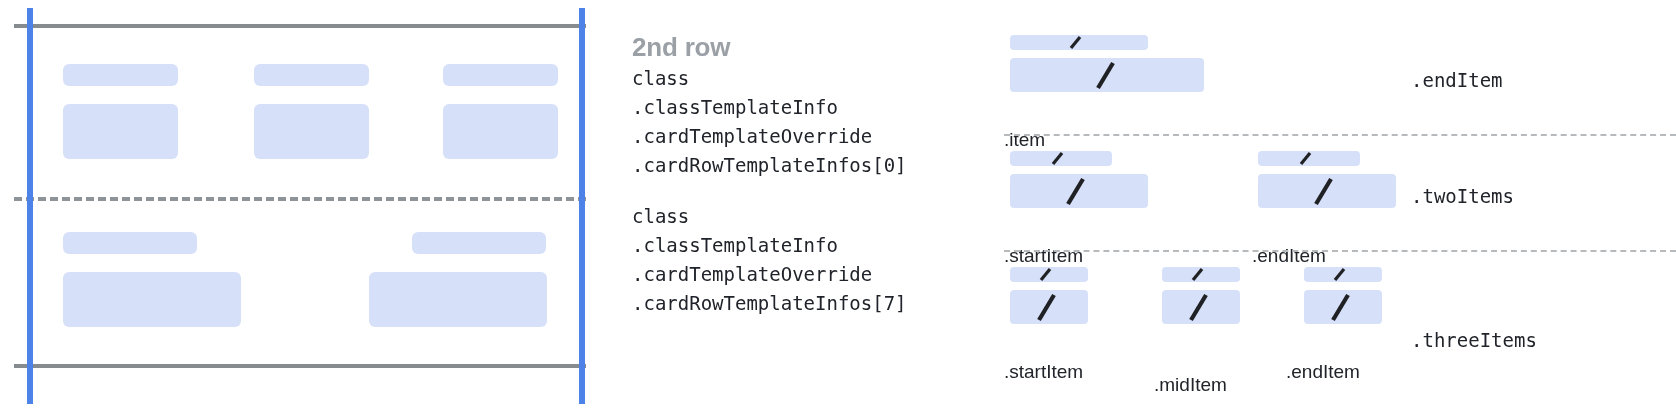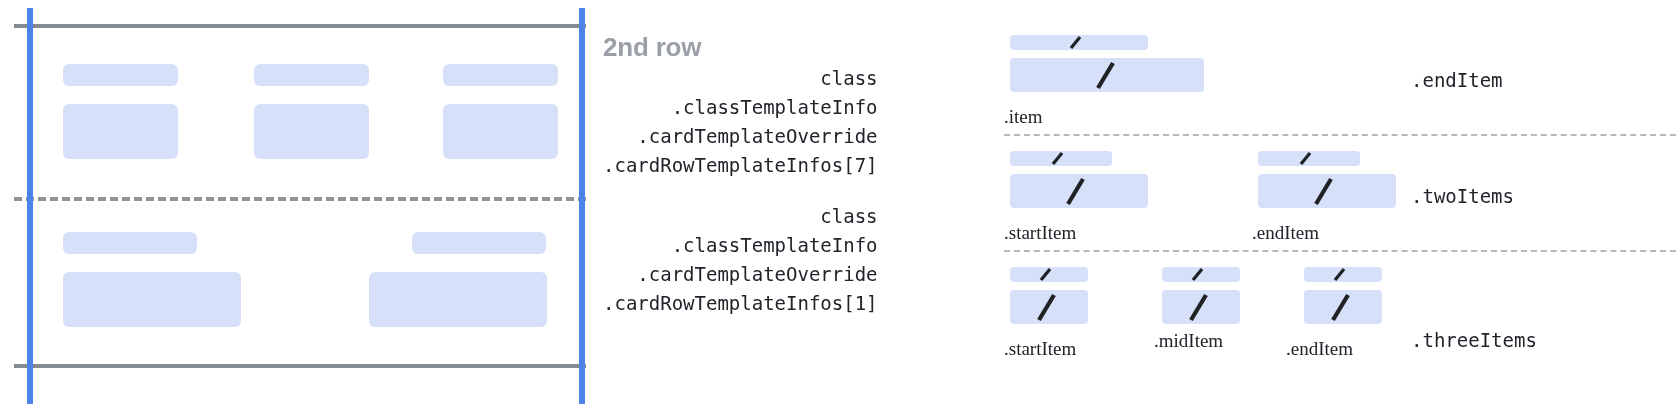--- a/index.html
+++ b/index.html
@@ -44,67 +44,67 @@
     background: #d6e0f9;
     border-radius: 6px;
   }
 
   
   #left-diagram { position: absolute; left: 0; top: 0; width: 600px; height: 412px; }
 
   
   #mid-col {
     position: absolute;
-    left: 603px;
+    left: 632px;
     top: 0;
     width: 360px;
     height: 412px;
   }
   .row-group { position: absolute; left: 0; }
   .row-title {
     font-family: "Liberation Sans", sans-serif;
     font-size: 26px;
     font-weight: bold;
     color: #9aa0a6;
     line-height: 34px;
     letter-spacing: -0.2px;
     white-space: nowrap;
   }
   .row-code {
     font-family: "DejaVu Sans Mono", monospace;
     font-size: 19px;
     color: #20242a;
     line-height: 29px;
     white-space: pre;
-    text-align: right;
   }
 
   
   #right-diagram {
     position: absolute;
     left: 986px;
     top: 0;
     width: 690px;
     height: 412px;
   }
   .variant { position: absolute; left: 0; width: 690px; }
   .slashbox {
     position: absolute;
     background: #d6e0f9;
     border-radius: 4px;
     overflow: hidden;
   }
   .slashbox svg { position: absolute; left: 0; top: 0; }
   .item-label {
     position: absolute;
-    font-family: Liberation Serif, serif;
+    font-family: Liberation Sans, sans-serif;
     font-size: 19px;
     color: #20242a;
     white-space: pre;
     line-height: 22px;
+    margin-top: 23px;
   }
   .variant-label {
     position: absolute;
     font-family: "DejaVu Sans Mono", monospace;
     font-size: 19px;
     color: #20242a;
     white-space: pre;
     line-height: 22px;
   }
 </style>
@@ -139,28 +139,28 @@
     <div class="ph" style="left:369px; top:272px; width:178px; height:55px;"></div>
   </div>
 
   <div id="mid-col">
 
     <div class="row-group" style="top:30px;">
       <div class="row-title">2nd row</div>
       <div class="row-code">class</div>
       <div class="row-code">.classTemplateInfo</div>
       <div class="row-code">.cardTemplateOverride</div>
-      <div class="row-code">.cardRowTemplateInfos[7]</div>
+      <div class="row-code">.cardRowTemplateInfos[0]</div>
     </div>
 
     <div class="row-group" style="top:202px;">
       <div class="row-code">class</div>
       <div class="row-code">.classTemplateInfo</div>
       <div class="row-code">.cardTemplateOverride</div>
-      <div class="row-code">.cardRowTemplateInfos[1]</div>
+      <div class="row-code">.cardRowTemplateInfos[7]</div>
     </div>
   </div>
 
   <div id="right-diagram">
 
     <div class="variant" style="top:0;">
 
       <div class="slashbox" style="left:24px; top:35px; width:138px; height:15px;">
         <svg width="138" height="15" viewBox="0 0 138 15">
           <line x1="61" y1="13" x2="70" y2="2" stroke="#202124" stroke-width="3.2" stroke-linecap="butt"></line>
@@ -228,21 +228,21 @@
       <div class="slashbox" style="left:176px; top:35px; width:78px; height:15px;">
         <svg width="78" height="15" viewBox="0 0 78 15">
           <line x1="31" y1="13" x2="40" y2="2" stroke="#202124" stroke-width="3.2" stroke-linecap="butt"></line>
         </svg>
       </div>
       <div class="slashbox" style="left:176px; top:58px; width:78px; height:34px;">
         <svg width="78" height="34" viewBox="0 0 78 34">
           <line x1="29" y1="30" x2="44" y2="5" stroke="#202124" stroke-width="4.2" stroke-linecap="butt"></line>
         </svg>
       </div>
-      <div class="item-label" style="left:168px; top:98px;text-align:center;">.midItem</div>
+      <div class="item-label" style="left:168px; top:119px;text-align:center;">.midItem</div>
 
       <div class="slashbox" style="left:318px; top:35px; width:78px; height:15px;">
         <svg width="78" height="15" viewBox="0 0 78 15">
           <line x1="31" y1="13" x2="40" y2="2" stroke="#202124" stroke-width="3.2" stroke-linecap="butt"></line>
         </svg>
       </div>
       <div class="slashbox" style="left:318px; top:58px; width:78px; height:34px;">
         <svg width="78" height="34" viewBox="0 0 78 34">
           <line x1="29" y1="30" x2="44" y2="5" stroke="#202124" stroke-width="4.2" stroke-linecap="butt"></line>
         </svg>

